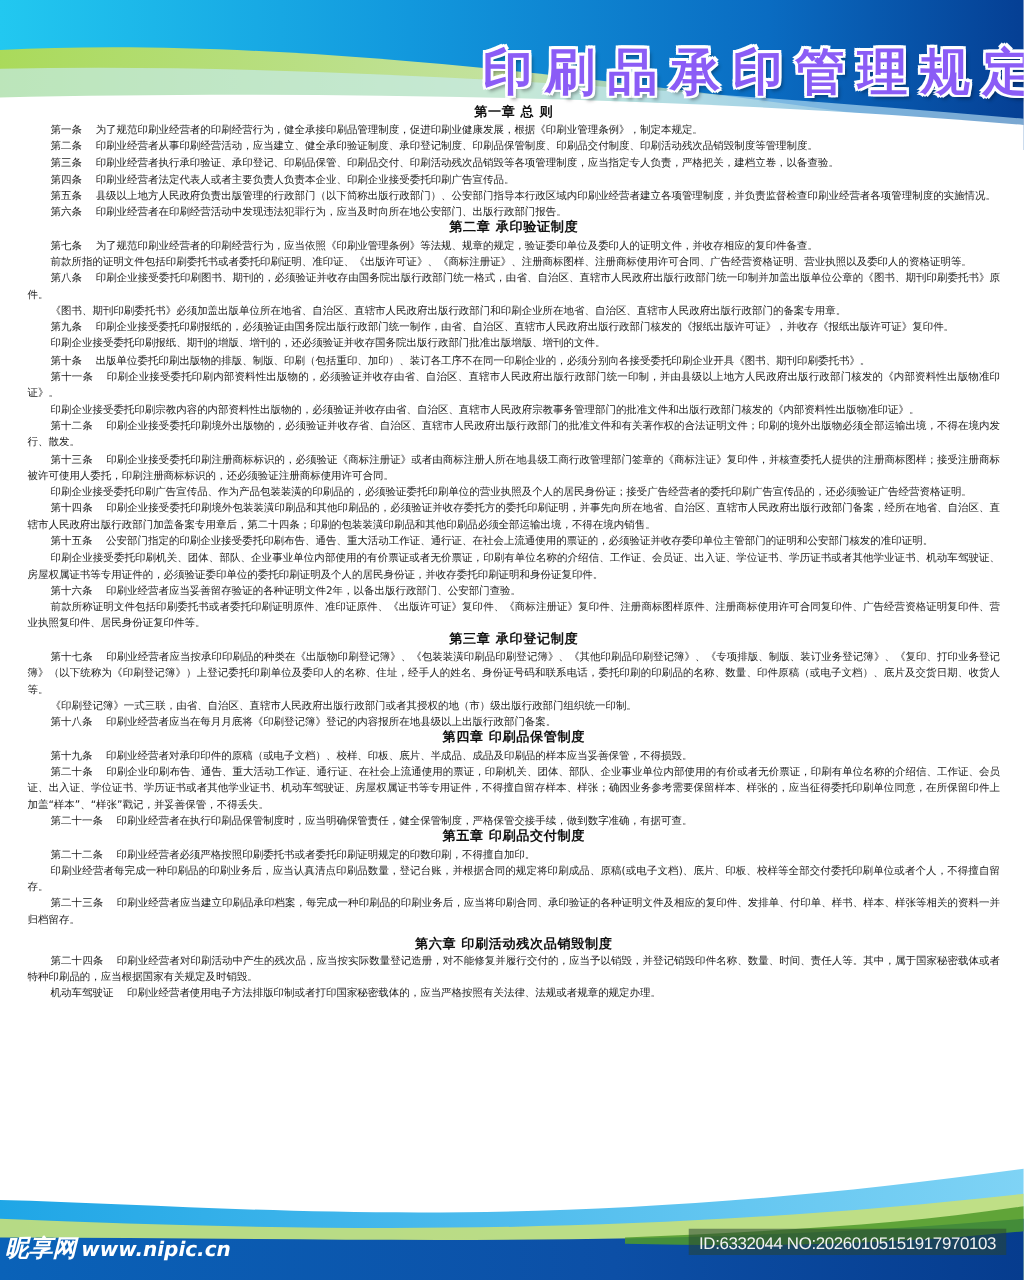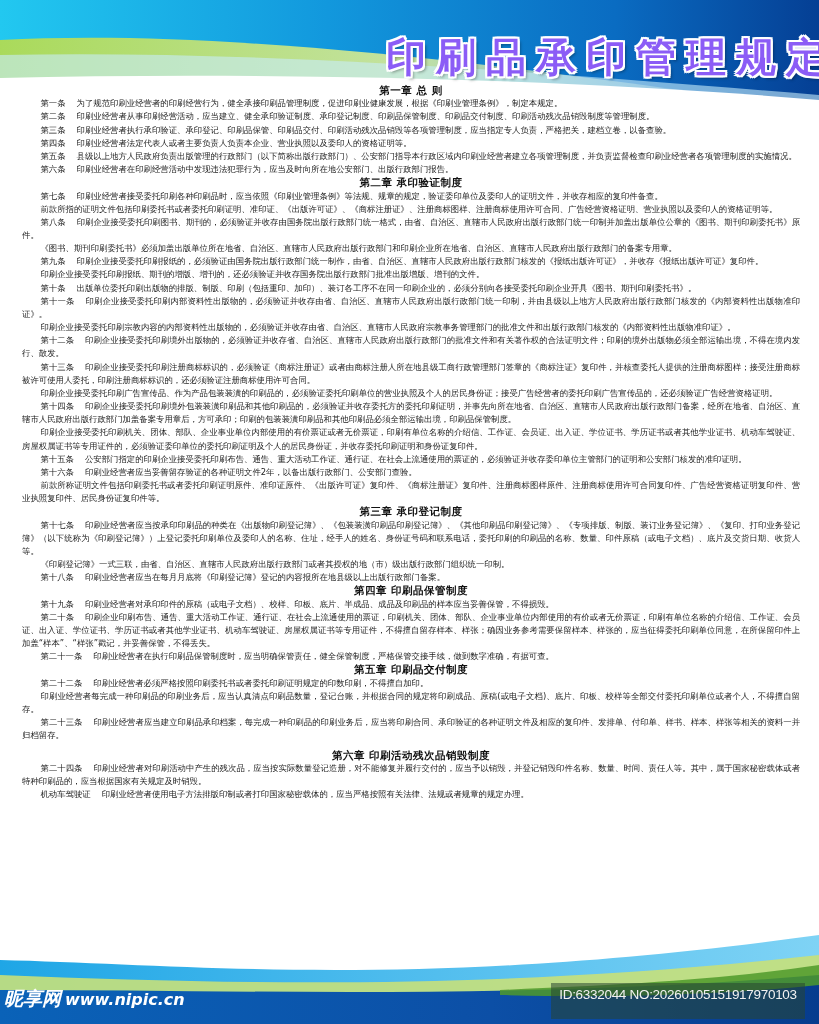--- a/index.html
+++ b/index.html
@@ -27,21 +27,21 @@
     font-weight: bold; color: #111; letter-spacing: 0.5px;
   }
   .content .art { margin-right: 1.3em; }
   .logo {
     position: absolute; left: 4px; top: 986px; color: #fff;
     font-style: italic; font-weight: bold; font-size: 19px;
     font-family: "DejaVu Sans", sans-serif;
   }
   .logo .url { font-size: 16px; margin-left: 4px; }
   .idbox {
-    position: absolute; left: 551px; top: 983px; width: 254px; height: 36px;
+    position: absolute; left: 551px; top: 983px; width: 254px; height: 21px;
     background: rgba(40,70,50,0.55); border-radius: 0;
     color: #f2f2f2; font-size: 13.5px; line-height: 24px; text-align: center;
     font-family: "Liberation Sans Narrow", "Liberation Sans", sans-serif;
     letter-spacing: -0.3px;
   }
 </style>
 </head>
 <body>
 
 <svg class="svgbg" viewBox="0 0 819 1024" preserveAspectRatio="none">
@@ -80,40 +80,40 @@
 </svg>
 
 <div class="title">印刷品承印管理规定</div>
 
 <div class="content">
 
   <h2>第一章  总  则</h2>
   <p><span class="art">第一条</span><span>为了规范印刷业经营者的印刷经营行为，健全承接印刷品管理制度，促进印刷业健康发展，根据《印刷业管理条例》，制定本规定。</span></p>
   <p><span class="art">第二条</span><span>印刷业经营者从事印刷经营活动，应当建立、健全承印验证制度、承印登记制度、印刷品保管制度、印刷品交付制度、印刷活动残次品销毁制度等管理制度。</span></p>
   <p><span class="art">第三条</span><span>印刷业经营者执行承印验证、承印登记、印刷品保管、印刷品交付、印刷活动残次品销毁等各项管理制度，应当指定专人负责，严格把关，建档立卷，以备查验。</span></p>
-  <p><span class="art">第四条</span><span>印刷业经营者法定代表人或者主要负责人负责本企业、营业执照以及委印人的资格证明等。</span></p>
+  <p><span class="art">第四条</span><span>印刷业经营者法定代表人或者主要负责人负责本企业、印刷企业接受委托印刷广告宣传品。</span></p>
   <p><span class="art">第五条</span><span>县级以上地方人民政府负责出版管理的行政部门（以下简称出版行政部门）、公安部门指导本行政区域内印刷业经营者建立各项管理制度，并负责监督检查印刷业经营者各项管理制度的实施情况。</span></p>
   <p><span class="art">第六条</span><span>印刷业经营者在印刷经营活动中发现违法犯罪行为，应当及时向所在地公安部门、出版行政部门报告。</span></p>
 
   <h2>第二章  承印验证制度</h2>
-  <p><span class="art">第七条</span><span>印刷业经营者接受委托印刷各种印刷品时，应当依照《印刷业管理条例》等法规、规章的规定，验证委印单位及委印人的证明文件，并收存相应的复印件备查。</span></p>
+  <p><span class="art">第七条</span><span>为了规范印刷业经营者的印刷经营行为，应当依照《印刷业管理条例》等法规、规章的规定，验证委印单位及委印人的证明文件，并收存相应的复印件备查。</span></p>
   <p><span>前款所指的证明文件包括印刷委托书或者委托印刷证明、准印证、《出版许可证》、《商标注册证》、注册商标图样、注册商标使用许可合同、广告经营资格证明、营业执照以及委印人的资格证明等。</span></p>
   <p><span class="art">第八条</span><span>印刷企业接受委托印刷图书、期刊的，必须验证并收存由国务院出版行政部门统一格式，由省、自治区、直辖市人民政府出版行政部门统一印制并加盖出版单位公章的《图书、期刊印刷委托书》原件。</span></p>
   <p><span>《图书、期刊印刷委托书》必须加盖出版单位所在地省、自治区、直辖市人民政府出版行政部门和印刷企业所在地省、自治区、直辖市人民政府出版行政部门的备案专用章。</span></p>
   <p><span class="art">第九条</span><span>印刷企业接受委托印刷报纸的，必须验证由国务院出版行政部门统一制作，由省、自治区、直辖市人民政府出版行政部门核发的《报纸出版许可证》，并收存《报纸出版许可证》复印件。</span></p>
   <p><span>印刷企业接受委托印刷报纸、期刊的增版、增刊的，还必须验证并收存国务院出版行政部门批准出版增版、增刊的文件。</span></p>
   <p><span class="art">第十条</span><span>出版单位委托印刷出版物的排版、制版、印刷（包括重印、加印）、装订各工序不在同一印刷企业的，必须分别向各接受委托印刷企业开具《图书、期刊印刷委托书》。</span></p>
   <p><span class="art">第十一条</span><span>印刷企业接受委托印刷内部资料性出版物的，必须验证并收存由省、自治区、直辖市人民政府出版行政部门统一印制，并由县级以上地方人民政府出版行政部门核发的《内部资料性出版物准印证》。</span></p>
   <p><span>印刷企业接受委托印刷宗教内容的内部资料性出版物的，必须验证并收存由省、自治区、直辖市人民政府宗教事务管理部门的批准文件和出版行政部门核发的《内部资料性出版物准印证》。</span></p>
   <p><span class="art">第十二条</span><span>印刷企业接受委托印刷境外出版物的，必须验证并收存省、自治区、直辖市人民政府出版行政部门的批准文件和有关著作权的合法证明文件；印刷的境外出版物必须全部运输出境，不得在境内发行、散发。</span></p>
   <p><span class="art">第十三条</span><span>印刷企业接受委托印刷注册商标标识的，必须验证《商标注册证》或者由商标注册人所在地县级工商行政管理部门签章的《商标注证》复印件，并核查委托人提供的注册商标图样；接受注册商标被许可使用人委托，印刷注册商标标识的，还必须验证注册商标使用许可合同。</span></p>
   <p><span>印刷企业接受委托印刷广告宣传品、作为产品包装装潢的印刷品的，必须验证委托印刷单位的营业执照及个人的居民身份证；接受广告经营者的委托印刷广告宣传品的，还必须验证广告经营资格证明。</span></p>
-  <p><span class="art">第十四条</span><span>印刷企业接受委托印刷境外包装装潢印刷品和其他印刷品的，必须验证并收存委托方的委托印刷证明，并事先向所在地省、自治区、直辖市人民政府出版行政部门备案，经所在地省、自治区、直辖市人民政府出版行政部门加盖备案专用章后，方可承印；印刷的包装装潢印刷品和其他印刷品必须全部运输出境，印刷品保管制度。</span></p>
+  <p><span class="art">第十四条</span><span>印刷企业接受委托印刷境外包装装潢印刷品和其他印刷品的，必须验证并收存委托方的委托印刷证明，并事先向所在地省、自治区、直辖市人民政府出版行政部门备案，经所在地省、自治区、直辖市人民政府出版行政部门加盖备案专用章后，第二十四条；印刷的包装装潢印刷品和其他印刷品必须全部运输出境，不得在境内销售。</span></p>
+  <p><span class="art">第十五条</span><span>公安部门指定的印刷企业接受委托印刷布告、通告、重大活动工作证、通行证、在社会上流通使用的票证的，必须验证并收存委印单位主管部门的证明和公安部门核发的准印证明。</span></p>
   <p><span>印刷企业接受委托印刷机关、团体、部队、企业事业单位内部使用的有价票证或者无价票证，印刷有单位名称的介绍信、工作证、会员证、出入证、学位证书、学历证书或者其他学业证书、机动车驾驶证、房屋权属证书等专用证件的，必须验证委印单位的委托印刷证明及个人的居民身份证，并收存委托印刷证明和身份证复印件。</span></p>
-  <p><span class="art">第十五条</span><span>公安部门指定的印刷企业接受委托印刷布告、通告、重大活动工作证、通行证、在社会上流通使用的票证的，必须验证并收存委印单位主管部门的证明和公安部门核发的准印证明。</span></p>
   <p><span class="art">第十六条</span><span>印刷业经营者应当妥善留存验证的各种证明文件2年，以备出版行政部门、公安部门查验。</span></p>
   <p><span>前款所称证明文件包括印刷委托书或者委托印刷证明原件、准印证原件、《出版许可证》复印件、《商标注册证》复印件、注册商标图样原件、注册商标使用许可合同复印件、广告经营资格证明复印件、营业执照复印件、居民身份证复印件等。</span></p>
 
   <h2>第三章  承印登记制度</h2>
   <p><span class="art">第十七条</span><span>印刷业经营者应当按承印印刷品的种类在《出版物印刷登记簿》、《包装装潢印刷品印刷登记簿》、《其他印刷品印刷登记簿》、《专项排版、制版、装订业务登记簿》、《复印、打印业务登记簿》（以下统称为《印刷登记簿》）上登记委托印刷单位及委印人的名称、住址，经手人的姓名、身份证号码和联系电话，委托印刷的印刷品的名称、数量、印件原稿（或电子文档）、底片及交货日期、收货人等。</span></p>
   <p><span>《印刷登记簿》一式三联，由省、自治区、直辖市人民政府出版行政部门或者其授权的地（市）级出版行政部门组织统一印制。</span></p>
   <p><span class="art">第十八条</span><span>印刷业经营者应当在每月月底将《印刷登记簿》登记的内容报所在地县级以上出版行政部门备案。</span></p>
 
   <h2>第四章  印刷品保管制度</h2>
   <p><span class="art">第十九条</span><span>印刷业经营者对承印印件的原稿（或电子文档）、校样、印板、底片、半成品、成品及印刷品的样本应当妥善保管，不得损毁。</span></p>

